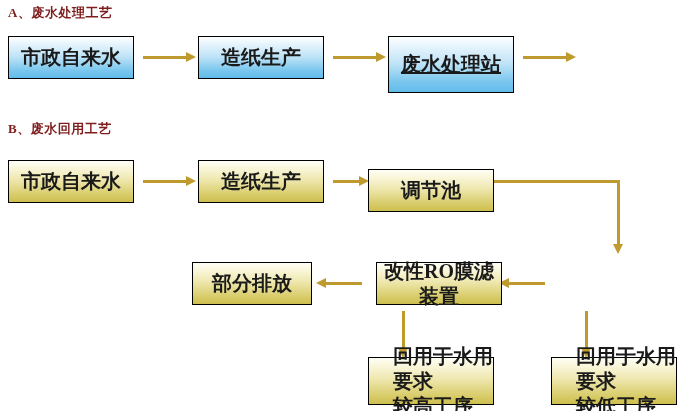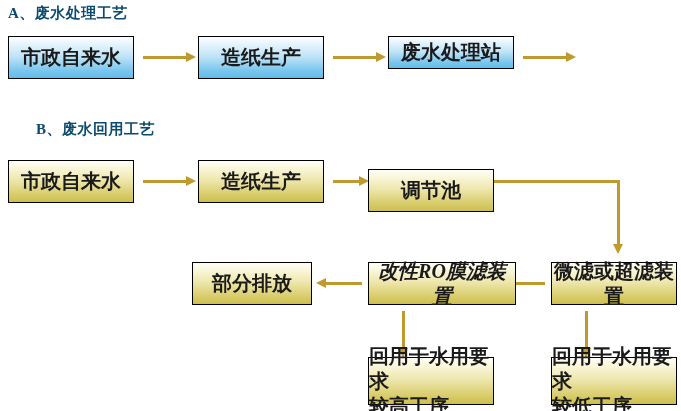--- a/index.html
+++ b/index.html
@@ -8,23 +8,23 @@
     background:#ffffff;
     font-family:"Liberation Serif","DejaVu Serif",serif;
     overflow:hidden;
     position:relative;
   }
   #canvas{position:relative;width:681px;height:411px;}
 
   .heading{
     position:absolute;
     font-family:"Liberation Serif","DejaVu Serif",serif;
-    font-size:15px;
+    font-size:13px;
     font-weight:bold;
-    color:#0c4a6e;
+    color:#7f1d1d;
     white-space:nowrap;
     letter-spacing:0.5px;
   }
 
   .node{
     position:absolute;
     box-sizing:border-box;
     border:1px solid #000000;
     display:flex;
     align-items:center;
@@ -39,21 +39,21 @@
   }
   .node.blue{
     background:linear-gradient(to bottom,#fdfeff 0%,#eaf6fd 14%,#bfe3f7 48%,#79c6ee 82%,#62bcea 100%);
   }
   .node.gold{
     background:linear-gradient(to bottom,#fffef6 0%,#fbf8e0 14%,#eee7ae 46%,#d8cc6a 82%,#cdbf4e 100%);
   }
   .node.left{
     justify-content:flex-start;
     text-align:left;
-    padding-left:0;
+    padding-left:24px;
   }
 
   
   .arrow-h{
     position:absolute;
     height:3px;
     background:#bf9a2e;
   }
   .arrow-h::after{
     content:"";
@@ -115,45 +115,44 @@
   <div class="heading" style="left:8px;top:4px;">A、废水处理工艺</div>
 
   <div class="node blue" style="left:8px;top:36px;width:126px;height:43px;">市政自来水</div>
 
   <div class="arrow-h" style="left:143px;top:56px;width:44px;"></div>
 
   <div class="node blue" style="left:198px;top:36px;width:126px;height:43px;">造纸生产</div>
 
   <div class="arrow-h" style="left:333px;top:56px;width:44px;"></div>
 
-  <div class="node blue" style="left:388px;top:36px;width:126px;height:33px;">废水处理站</div>
+  <div class="node blue" style="left:388px;top:36px;width:126px;height:57px;text-decoration:underline;">废水处理站</div>
 
   <div class="arrow-h" style="left:523px;top:56px;width:44px;"></div>
 
 
-  <div class="heading" style="left:8px;top:120px;margin-left:28px;">B、废水回用工艺</div>
+  <div class="heading" style="left:8px;top:120px;">B、废水回用工艺</div>
 
   <div class="node gold" style="left:8px;top:160px;width:126px;height:43px;">市政自来水</div>
 
   <div class="arrow-h" style="left:143px;top:180px;width:44px;"></div>
 
   <div class="node gold" style="left:198px;top:160px;width:126px;height:43px;">造纸生产</div>
 
   <div class="arrow-h" style="left:333px;top:180px;width:27px;"></div>
 
   <div class="node gold" style="left:368px;top:169px;width:126px;height:43px;">调节池</div>
 
   <div class="elbow-h" style="left:494px;top:180px;width:126px;"></div>
   <div class="elbow-v" style="left:617px;top:180px;height:65px;"></div>
 
-  <div class="node gold" style="left:551px;top:262px;width:126px;height:43px;">微滤或超滤装置</div>
 
   <div class="arrow-h rev" style="left:508px;top:282px;width:37px;"></div>
 
-  <div class="node gold" style="left:368px;top:262px;width:148px;height:43px;font-style:italic;">改性RO膜滤装置</div>
+  <div class="node gold" style="left:376px;top:262px;width:126px;height:43px;">改性RO膜滤装置</div>
 
   <div class="arrow-h rev" style="left:325px;top:282px;width:37px;"></div>
 
   <div class="node gold" style="left:192px;top:262px;width:120px;height:43px;">部分排放</div>
 
   <div class="arrow-v" style="left:402px;top:311px;height:38px;"></div>
   <div class="arrow-v" style="left:585px;top:311px;height:38px;"></div>
 
   <div class="node gold left" style="left:368px;top:357px;width:126px;height:48px;">回用于水用要求
 较高工序</div>

